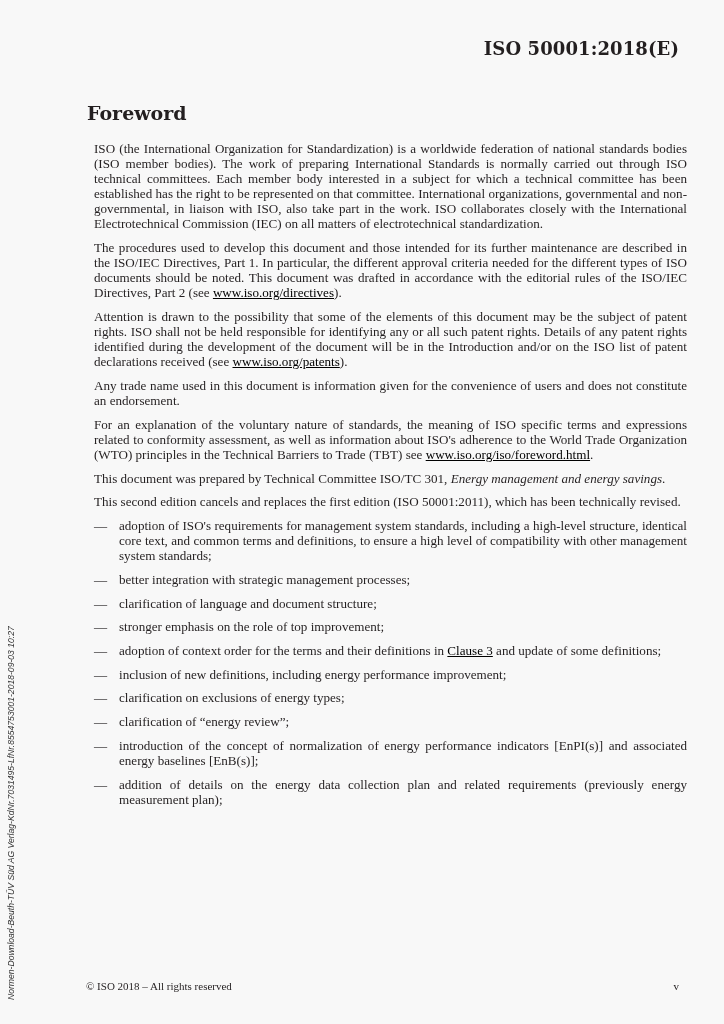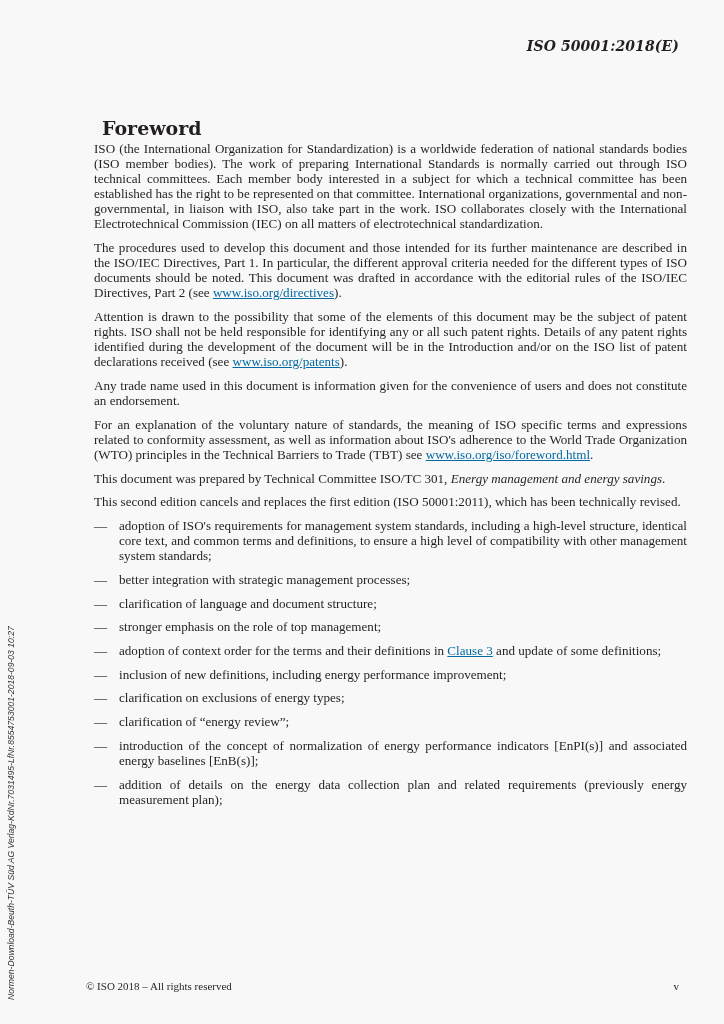--- a/index.html
+++ b/index.html
@@ -6,33 +6,33 @@
   body {
     width: 724px; height: 1024px; overflow: hidden;
     background: #f8f8f8;
     font-family: "DejaVu Serif", "Liberation Serif", serif;
     color: #231f20;
     position: relative;
   }
   .header-id {
     position: absolute; top: 38px; right: 45px;
     font-family: "DejaVu Serif", serif; font-weight: bold;
-    font-size: 14px; letter-spacing: 0.1px; font-style: italic;
+    font-size: 18px; letter-spacing: 0.1px;
   }
   .title {
     position: absolute; top: 101px; left: 86px;
     font-family: "DejaVu Serif", serif; font-weight: bold; font-size: 19px;
-    margin: 16px;
+    margin: 1px;
   }
   .content {
     position: absolute; top: 141px; left: 86px; width: 593px;
     font-family: "Liberation Serif", serif; font-size: 13.1px; line-height: 15.1px; margin-left: 8px;
   }
   .content p { margin: 0 0 8.6px 0; text-align: justify; }
-  .content a { color: #0369a1; text-decoration: underline; }
+  .content a { color: #000000; text-decoration: underline; }
   .content .ital { font-style: italic; }
   ul.changes { list-style: none; margin: 0; padding: 0; }
   ul.changes li { display: flex; margin: 0 0 8.6px 0; }
   ul.changes li .dash { width: 25px; flex: 0 0 25px; }
   ul.changes li .txt { flex: 1; text-align: justify; }
   .footer-copy {
     position: absolute; top: 980px; left: 86px;
     font-family: "Liberation Serif", serif; font-size: 11px;
   }
   .footer-page {
@@ -77,21 +77,21 @@
     <li>
         <span class="dash">—</span>
         <span class="txt">better integration with strategic management processes;</span>
       </li>
     <li>
         <span class="dash">—</span>
         <span class="txt">clarification of language and document structure;</span>
       </li>
     <li>
         <span class="dash">—</span>
-        <span class="txt">stronger emphasis on the role of top management;</span>
+        <span class="txt">stronger emphasis on the role of top improvement;</span>
       </li>
     <li>
         <span class="dash">—</span>
         <span class="txt"><span>adoption of context order for the terms and their definitions in </span><a href="#">Clause 3</a><span> and update of some definitions;</span></span>
       </li>
     <li>
         <span class="dash">—</span>
         <span class="txt">inclusion of new definitions, including energy performance improvement;</span>
       </li>
     <li>

